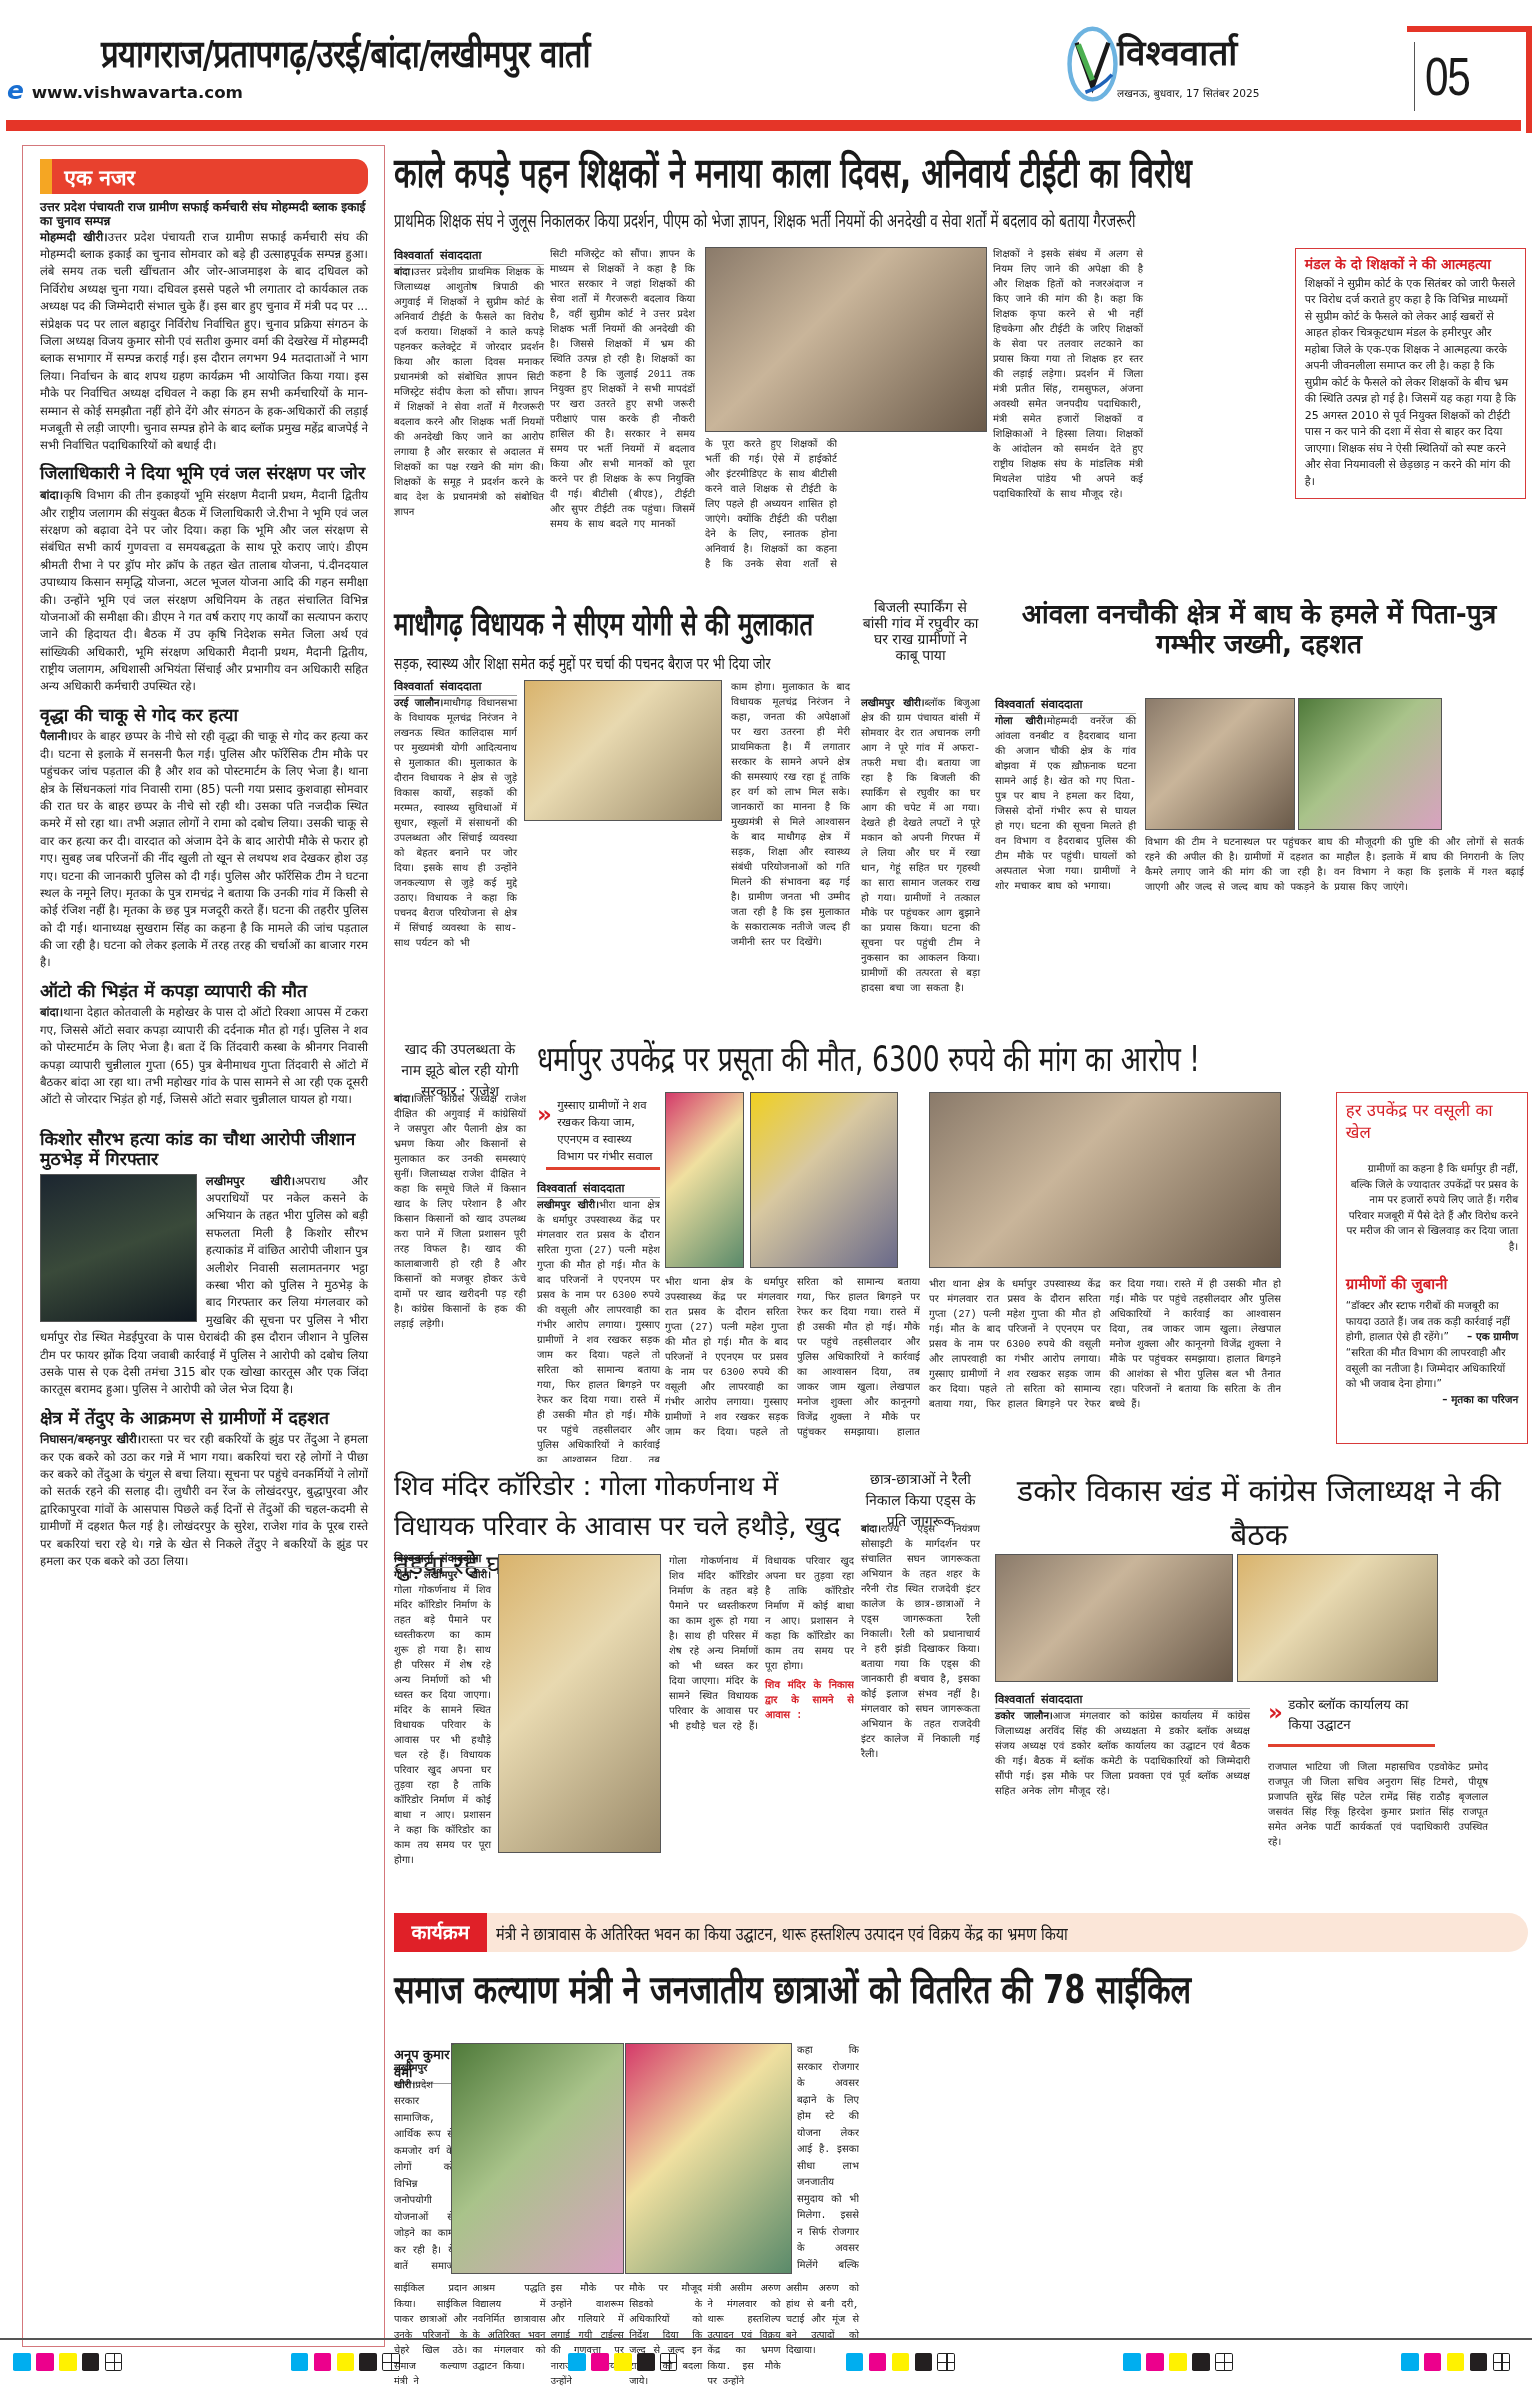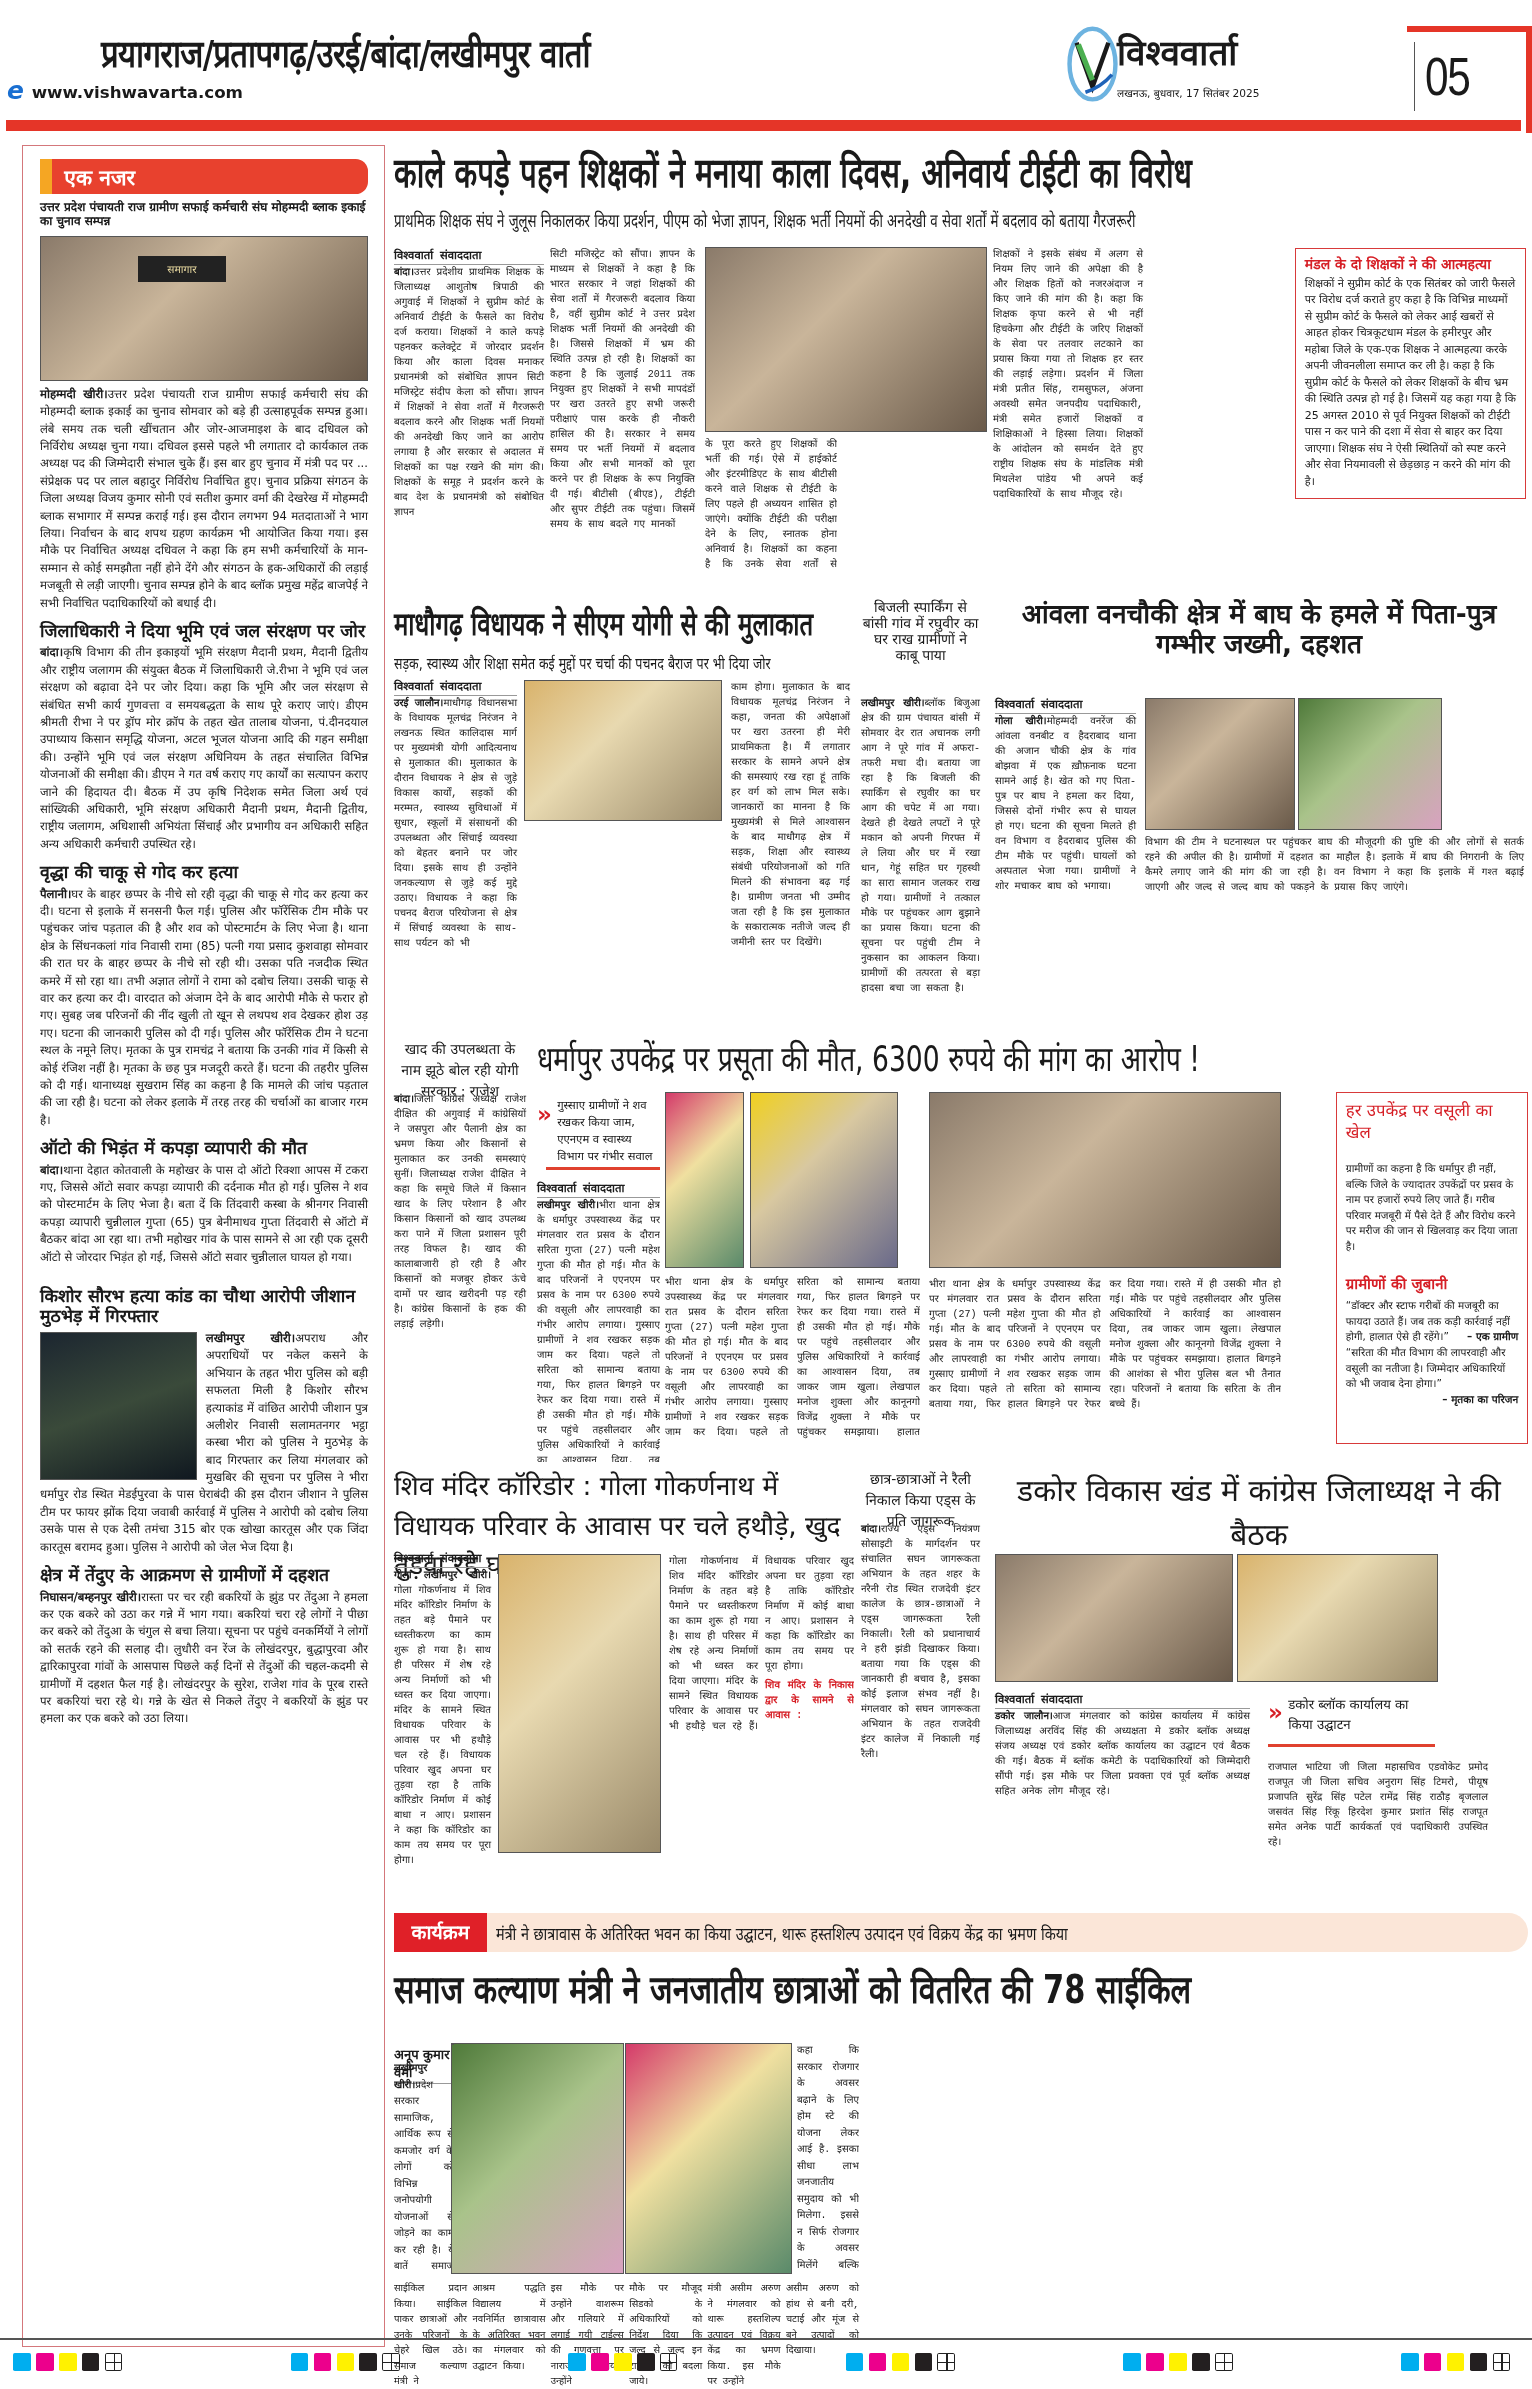--- a/index.html
+++ b/index.html
@@ -61,23 +61,20 @@
 <div class="abs" id="dateline">लखनऊ,  बुधवार, 17 सितंबर 2025</div>
 <div class="abs" id="page-num-box"></div>
 <div class="abs" id="page-sep"></div>
 <div class="abs" id="page-num">05</div>
 <div class="abs" id="top-bar"></div>
 
 <div class="abs" id="left-col"></div>
 <div class="abs" style="left:40px;top:159px;width:328px">
   <div class="sec-banner">एक नजर</div>
   <div class="hd" style="font-size:12px;margin-top:7px">उत्तर प्रदेश पंचायती राज ग्रामीण सफाई कर्मचारी संघ मोहम्मदी ब्लाक इकाई का चुनाव सम्पन्न</div>
-  <div class="photo" style="height:145px;margin:7px 0 5.3px;position:relative">
-    <div style="position:absolute;left:97px;top:19.4px;width:88px;height:26.4px;background:#222;color:#e8d9a0;font-size:10.6px;text-align:center;line-height:26.4px">समागार</div>
-  </div>
   <div class="body"><b>मोहम्मदी खीरी।</b><span>उत्तर प्रदेश पंचायती राज ग्रामीण सफाई कर्मचारी संघ की मोहम्मदी ब्लाक इकाई का चुनाव सोमवार को बड़े ही उत्साहपूर्वक सम्पन्न हुआ। लंबे समय तक चली खींचतान और जोर-आजमाइश के बाद दधिवल को निर्विरोध अध्यक्ष चुना गया। दधिवल इससे पहले भी लगातार दो कार्यकाल तक अध्यक्ष पद की जिम्मेदारी संभाल चुके हैं। इस बार हुए चुनाव में मंत्री पद पर ... संप्रेक्षक पद पर लाल बहादुर निर्विरोध निर्वाचित हुए। चुनाव प्रक्रिया संगठन के जिला अध्यक्ष विजय कुमार सोनी एवं सतीश कुमार वर्मा की देखरेख में मोहम्मदी ब्लाक सभागार में सम्पन्न कराई गई। इस दौरान लगभग 94 मतदाताओं ने भाग लिया। निर्वाचन के बाद शपथ ग्रहण कार्यक्रम भी आयोजित किया गया। इस मौके पर निर्वाचित अध्यक्ष दधिवल ने कहा कि हम सभी कर्मचारियों के मान-सम्मान से कोई समझौता नहीं होने देंगे और संगठन के हक-अधिकारों की लड़ाई मजबूती से लड़ी जाएगी। चुनाव सम्पन्न होने के बाद ब्लॉक प्रमुख महेंद्र बाजपेई ने सभी निर्वाचित पदाधिकारियों को बधाई दी।</span></div>
 
   <div class="hd" style="font-size:17.6px;margin-top:8.8px">जिलाधिकारी ने दिया भूमि एवं जल संरक्षण पर जोर</div>
   <div class="body" style="margin-top:3.5px"><b>बांदा।</b><span>कृषि विभाग की तीन इकाइयों भूमि संरक्षण मैदानी प्रथम, मैदानी द्वितीय और राष्ट्रीय जलागम की संयुक्त बैठक में जिलाधिकारी जे.रीभा ने भूमि एवं जल संरक्षण को बढ़ावा देने पर जोर दिया। कहा कि भूमि और जल संरक्षण से संबंधित सभी कार्य गुणवत्ता व समयबद्धता के साथ पूरे कराए जाएं। डीएम श्रीमती रीभा ने पर ड्रॉप मोर क्रॉप के तहत खेत तालाब योजना, पं.दीनदयाल उपाध्याय किसान समृद्धि योजना, अटल भूजल योजना आदि की गहन समीक्षा की। उन्होंने भूमि एवं जल संरक्षण अधिनियम के तहत संचालित विभिन्न योजनाओं की समीक्षा की। डीएम ने गत वर्ष कराए गए कार्यों का सत्यापन कराए जाने की हिदायत दी। बैठक में उप कृषि निदेशक समेत जिला अर्थ एवं सांख्यिकी अधिकारी, भूमि संरक्षण अधिकारी मैदानी प्रथम, मैदानी द्वितीय, राष्ट्रीय जलागम, अधिशासी अभियंता सिंचाई और प्रभागीय वन अधिकारी सहित अन्य अधिकारी कर्मचारी उपस्थित रहे।</span></div>
 
   <div class="hd" style="font-size:17.6px;margin-top:8.8px">वृद्धा की चाकू से गोद कर हत्या</div>
   <div class="body" style="margin-top:3.5px"><b>पैलानी।</b><span>घर के बाहर छप्पर के नीचे सो रही वृद्धा की चाकू से गोद कर हत्या कर दी। घटना से इलाके में सनसनी फैल गई। पुलिस और फॉरेंसिक टीम मौके पर पहुंचकर जांच पड़ताल की है और शव को पोस्टमार्टम के लिए भेजा है। थाना क्षेत्र के सिंधनकलां गांव निवासी रामा (85) पत्नी गया प्रसाद कुशवाहा सोमवार की रात घर के बाहर छप्पर के नीचे सो रही थी। उसका पति नजदीक स्थित कमरे में सो रहा था। तभी अज्ञात लोगों ने रामा को दबोच लिया। उसकी चाकू से वार कर हत्या कर दी। वारदात को अंजाम देने के बाद आरोपी मौके से फरार हो गए। सुबह जब परिजनों की नींद खुली तो खून से लथपथ शव देखकर होश उड़ गए। घटना की जानकारी पुलिस को दी गई। पुलिस और फॉरेंसिक टीम ने घटना स्थल के नमूने लिए। मृतका के पुत्र रामचंद्र ने बताया कि उनकी गांव में किसी से कोई रंजिश नहीं है। मृतका के छह पुत्र मजदूरी करते हैं। घटना की तहरीर पुलिस को दी गई। थानाध्यक्ष सुखराम सिंह का कहना है कि मामले की जांच पड़ताल की जा रही है। घटना को लेकर इलाके में तरह तरह की चर्चाओं का बाजार गरम है।</span></div>
 
   <div class="hd" style="font-size:17.6px;margin-top:8.8px">ऑटो की भिड़ंत में कपड़ा व्यापारी की मौत</div>
   <div class="body" style="margin-top:3.5px"><b>बांदा।</b><span>थाना देहात कोतवाली के महोखर के पास दो ऑटो रिक्शा आपस में टकरा गए, जिससे ऑटो सवार कपड़ा व्यापारी की दर्दनाक मौत हो गई। पुलिस ने शव को पोस्टमार्टम के लिए भेजा है। बता दें कि तिंदवारी कस्बा के श्रीनगर निवासी कपड़ा व्यापारी चुन्नीलाल गुप्ता (65) पुत्र बेनीमाधव गुप्ता तिंदवारी से ऑटो में बैठकर बांदा आ रहा था। तभी महोखर गांव के पास सामने से आ रही एक दूसरी ऑटो से जोरदार भिड़ंत हो गई, जिससे ऑटो सवार चुन्नीलाल घायल हो गया।</span></div>
@@ -144,21 +141,21 @@
 <div class="abs serif" style="left:537px;top:1180px;width:123px">
   <div class="byline">विश्ववार्ता संवाददाता</div>
   <div class="body" style="font-size:10px;height:264px;overflow:hidden"><b>लखीमपुर खीरी।</b><span>भीरा थाना क्षेत्र के धर्मापुर उपस्वास्थ्य केंद्र पर मंगलवार रात प्रसव के दौरान सरिता गुप्ता (27) पत्नी महेश गुप्ता की मौत हो गई। मौत के बाद परिजनों ने एएनएम पर प्रसव के नाम पर 6300 रुपये की वसूली और लापरवाही का गंभीर आरोप लगाया। गुस्साए ग्रामीणों ने शव रखकर सड़क जाम कर दिया। पहले तो सरिता को सामान्य बताया गया, फिर हालत बिगड़ने पर रेफर कर दिया गया। रास्ते में ही उसकी मौत हो गई। मौके पर पहुंचे तहसीलदार और पुलिस अधिकारियों ने कार्रवाई का आश्वासन दिया, तब जाकर जाम खुला। लेखपाल मनोज शुक्ला और कानूनगो विजेंद्र शुक्ला ने मौके पर पहुंचकर समझाया। हालात बिगड़ने की आशंका से भीरा पुलिस बल भी तैनात रहा। परिजनों ने बताया कि सरिता के तीन बच्चे हैं।</span></div>
 </div>
 <div class="abs serif body" style="left:665px;top:1275px;width:255px;font-size:10px;height:167px;overflow:hidden;column-count:2;column-gap:8.8px">भीरा थाना क्षेत्र के धर्मापुर उपस्वास्थ्य केंद्र पर मंगलवार रात प्रसव के दौरान सरिता गुप्ता (27) पत्नी महेश गुप्ता की मौत हो गई। मौत के बाद परिजनों ने एएनएम पर प्रसव के नाम पर 6300 रुपये की वसूली और लापरवाही का गंभीर आरोप लगाया। गुस्साए ग्रामीणों ने शव रखकर सड़क जाम कर दिया। पहले तो सरिता को सामान्य बताया गया, फिर हालत बिगड़ने पर रेफर कर दिया गया। रास्ते में ही उसकी मौत हो गई। मौके पर पहुंचे तहसीलदार और पुलिस अधिकारियों ने कार्रवाई का आश्वासन दिया, तब जाकर जाम खुला। लेखपाल मनोज शुक्ला और कानूनगो विजेंद्र शुक्ला ने मौके पर पहुंचकर समझाया। हालात बिगड़ने की आशंका से भीरा पुलिस बल भी तैनात रहा। परिजनों ने बताया कि सरिता के तीन बच्चे हैं।</div>
 <div class="abs serif body" style="left:929px;top:1092px;width:352px;font-size:10px;height:352px;overflow:hidden;column-count:2;column-gap:8.8px;padding-top:185px">भीरा थाना क्षेत्र के धर्मापुर उपस्वास्थ्य केंद्र पर मंगलवार रात प्रसव के दौरान सरिता गुप्ता (27) पत्नी महेश गुप्ता की मौत हो गई। मौत के बाद परिजनों ने एएनएम पर प्रसव के नाम पर 6300 रुपये की वसूली और लापरवाही का गंभीर आरोप लगाया। गुस्साए ग्रामीणों ने शव रखकर सड़क जाम कर दिया। पहले तो सरिता को सामान्य बताया गया, फिर हालत बिगड़ने पर रेफर कर दिया गया। रास्ते में ही उसकी मौत हो गई। मौके पर पहुंचे तहसीलदार और पुलिस अधिकारियों ने कार्रवाई का आश्वासन दिया, तब जाकर जाम खुला। लेखपाल मनोज शुक्ला और कानूनगो विजेंद्र शुक्ला ने मौके पर पहुंचकर समझाया। हालात बिगड़ने की आशंका से भीरा पुलिस बल भी तैनात रहा। परिजनों ने बताया कि सरिता के तीन बच्चे हैं।</div>
 <div class="abs photo" style="left:929px;top:1092px;width:352px;height:176px"></div>
 
 <div class="abs redbox" style="left:1336px;top:1092px;width:192px;height:352px">
   <div class="red" style="font-size:16.7px;line-height:1.3">हर उपकेंद्र पर वसूली का खेल</div>
-  <div class="body" style="font-size:10.4px;margin-top:17.6px;text-align:left">ग्रामीणों का कहना है कि धर्मापुर ही नहीं, बल्कि जिले के ज्यादातर उपकेंद्रों पर प्रसव के नाम पर हजारों रुपये लिए जाते हैं। गरीब परिवार मजबूरी में पैसे देते हैं और विरोध करने पर मरीज की जान से खिलवाड़ कर दिया जाता है।</div>
+  <div class="body" style="font-size:10.4px;margin-top:17.6px;text-align:right">ग्रामीणों का कहना है कि धर्मापुर ही नहीं, बल्कि जिले के ज्यादातर उपकेंद्रों पर प्रसव के नाम पर हजारों रुपये लिए जाते हैं। गरीब परिवार मजबूरी में पैसे देते हैं और विरोध करने पर मरीज की जान से खिलवाड़ कर दिया जाता है।</div>
   <div class="hd red" style="font-size:15px;margin-top:21px">ग्रामीणों की जुबानी</div>
   <div class="body" style="font-size:10.4px;margin-top:5.3px;text-align:left"><span>“डॉक्टर और स्टाफ गरीबों की मजबूरी का फायदा उठाते हैं। जब तक कड़ी कार्रवाई नहीं होगी, हालात ऐसे ही रहेंगे।”</span> <b style="float:right">– एक ग्रामीण</b></div>
   <div class="body" style="font-size:10.4px;clear:both;text-align:left"><span>“सरिता की मौत विभाग की लापरवाही और वसूली का नतीजा है। जिम्मेदार अधिकारियों को भी जवाब देना होगा।”</span><br><b style="float:right">– मृतका का परिजन</b></div>
 </div>
 
 <div class="abs hd" style="left:394px;top:1466px;width:458px;font-size:26.4px;font-weight:normal;line-height:1.5">शिव मंदिर कॉरिडोर : गोला गोकर्णनाथ में विधायक परिवार के आवास पर चले हथौड़े, खुद तुड़वा रहे घर</div>
 <div class="abs serif" style="left:394px;top:1550px;width:97px">
   <div class="byline">विश्ववार्ता संवाददाता</div>
   <div class="body" style="font-size:10px"><b>गोला लखीमपुर खीरी।</b><span>गोला गोकर्णनाथ में शिव मंदिर कॉरिडोर निर्माण के तहत बड़े पैमाने पर ध्वस्तीकरण का काम शुरू हो गया है। साथ ही परिसर में शेष रहे अन्य निर्माणों को भी ध्वस्त कर दिया जाएगा। मंदिर के सामने स्थित विधायक परिवार के आवास पर भी हथौड़े चल रहे हैं। विधायक परिवार खुद अपना घर तुड़वा रहा है ताकि कॉरिडोर निर्माण में कोई बाधा न आए। प्रशासन ने कहा कि कॉरिडोर का काम तय समय पर पूरा होगा।</span></div>
 </div>

